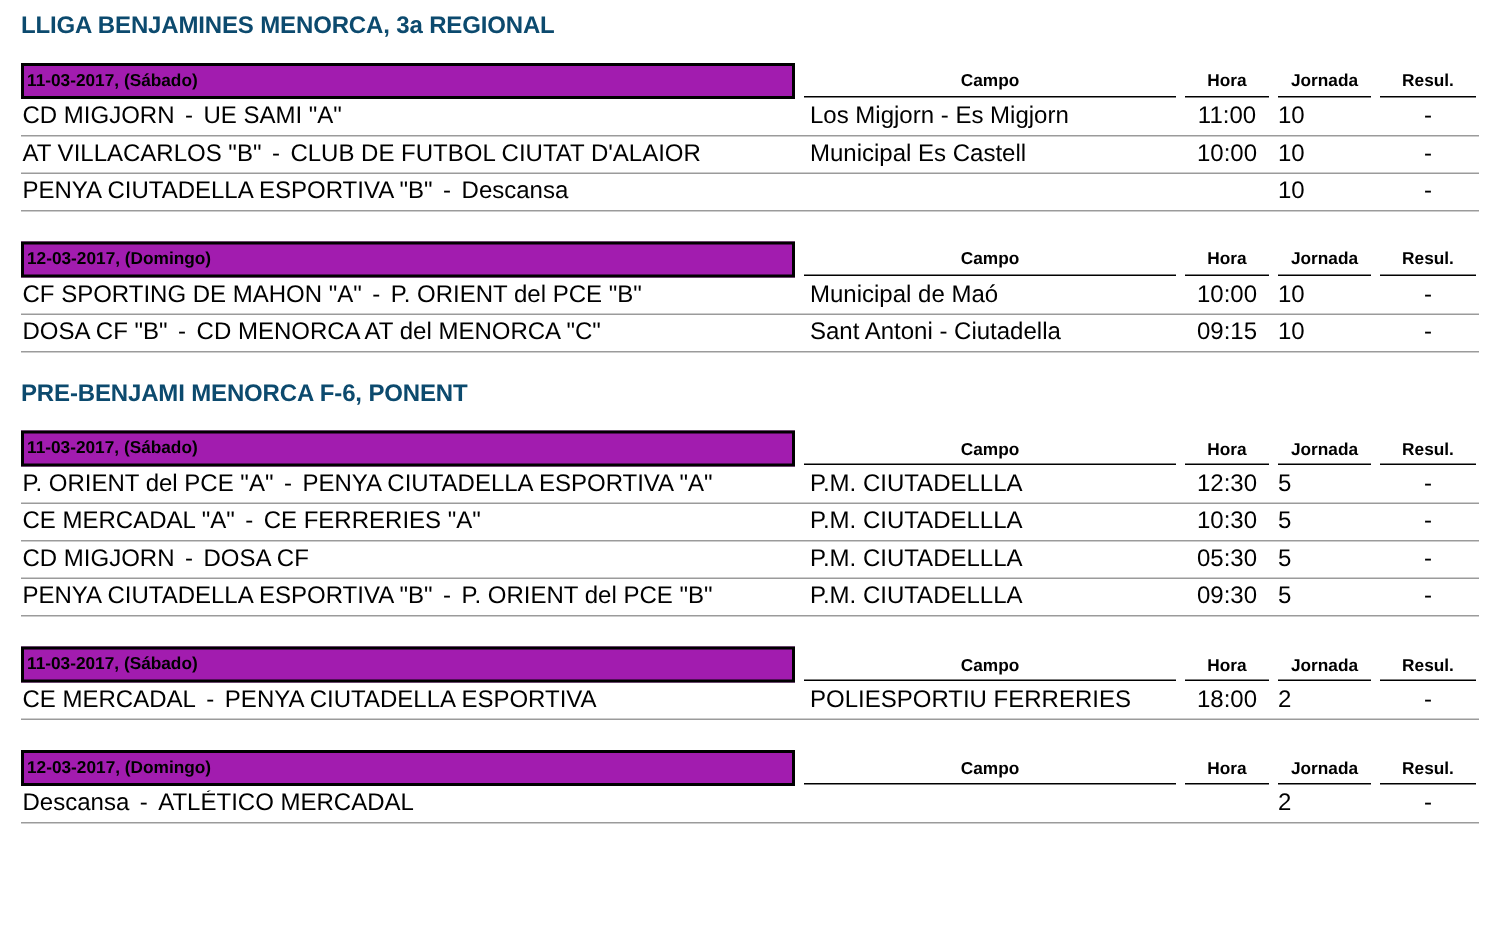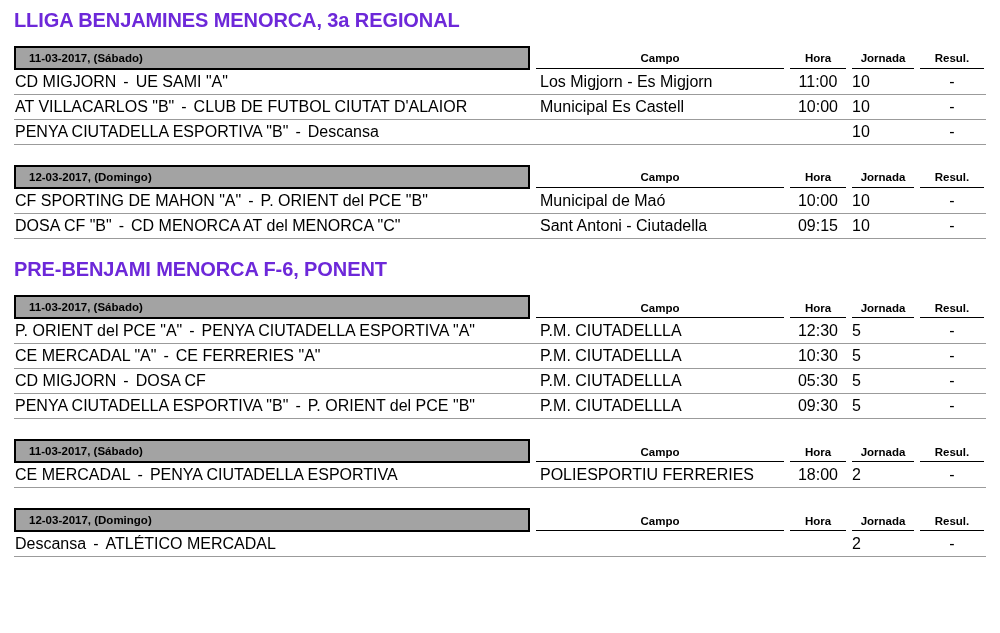--- a/index.html
+++ b/index.html
@@ -19,46 +19,46 @@
     width: 1000px;
     height: 633px;
     overflow: hidden;
   }
 
   
   .section {
     padding: 0 14px;
   }
   .section-title {
-    font-size: 20px;
+    font-size: 16px;
     font-weight: bold;
     letter-spacing: -0.1px;
-    color: #6d28d9;
+    color: #0c4a6e;
     margin: 0;
     padding: 0;
     line-height: 1.0;
   }
 
   
   .day-block {
     width: 972px;
   }
 
   .block-head {
     display: flex;
     align-items: flex-end;
     width: 972px;
   }
 
   .date-box {
     width: 516px;
     box-sizing: border-box;
     border: 2px solid #000000;
-    background: #a3a3a3;
-    padding: 4px 7px 4px 13px;
+    background: #a21caf;
+    padding: 4px 7px 4px 2px;
     font-size: 11.5px;
     font-weight: bold;
     line-height: 1.05;
     white-space: nowrap;
   }
   .date-box .date-day {
     font-weight: bold;
   }
 
   .head-cols {

